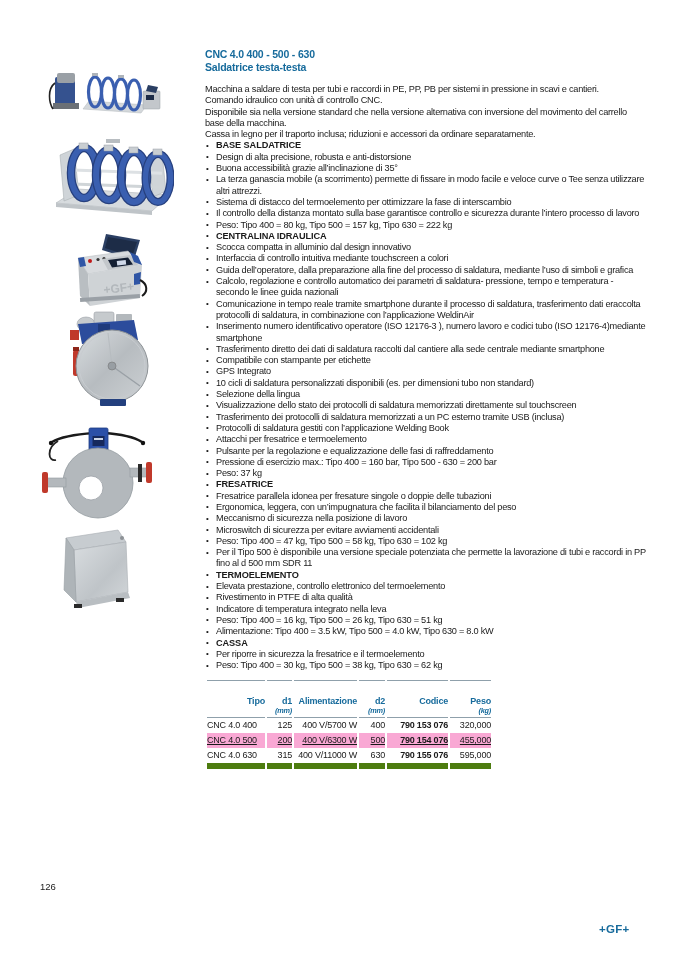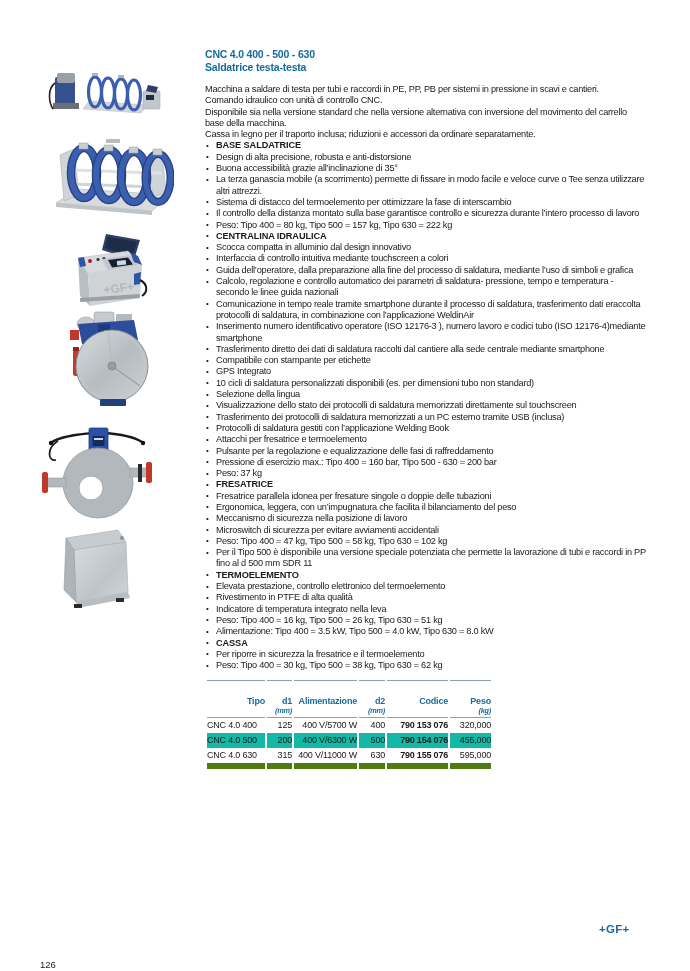--- a/index.html
+++ b/index.html
@@ -19,24 +19,24 @@
   .table-wrap{margin-top:9px;}
   table{border-collapse:separate;border-spacing:2px 0;table-layout:fixed;}
   th,td{font-size:9px;letter-spacing:-0.2px;white-space:nowrap;overflow:visible;}
   thead th{color:#176b9c;font-weight:bold;text-align:right;vertical-align:bottom;
            border-top:1px solid #8fa0ab;padding:15px 0 0 0;}
   thead tr.units th{font-size:7.3px;border-top:none;border-bottom:1px solid #8fa0ab;
                     padding:0 0 2px 0;height:9px;font-style:italic;}
   tbody td{text-align:right;padding:2px 0 3px 0;height:10px;}
   tbody td.left{text-align:left;}
   tbody td.boldcol{font-weight:bold;}
-  tbody tr.shaded td{background:#14b8a6;}
+  tbody tr.shaded td{background:#f9a8d4;text-decoration:underline;}
   tbody tr:last-child td{border-bottom:6px solid #4d7c0f;}
   
-  .pageno{position:absolute;left:40px;top:959px;font-size:9.5px;letter-spacing:0;}
+  .pageno{position:absolute;left:40px;top:881px;font-size:9.5px;letter-spacing:0;}
   .brand{position:absolute;left:599px;top:923px;color:#176b9c;font-weight:bold;
          font-size:11.5px;letter-spacing:0.3px;}
 </style>
 </head>
 <body>
 
 <div class="page">
 
   <div class="ph" style="left:45px;top:63px;width:118px;height:60px">
     <svg width="118" height="60" viewBox="0 0 118 60">

